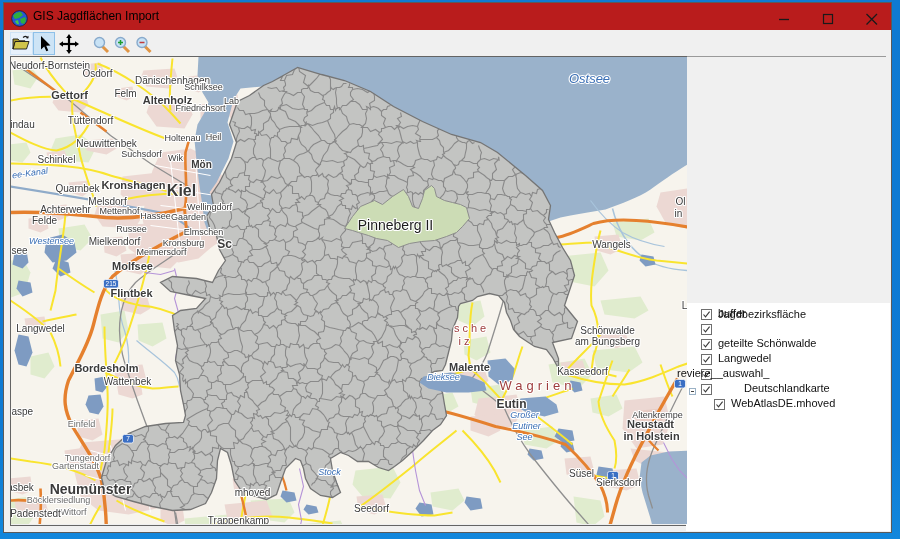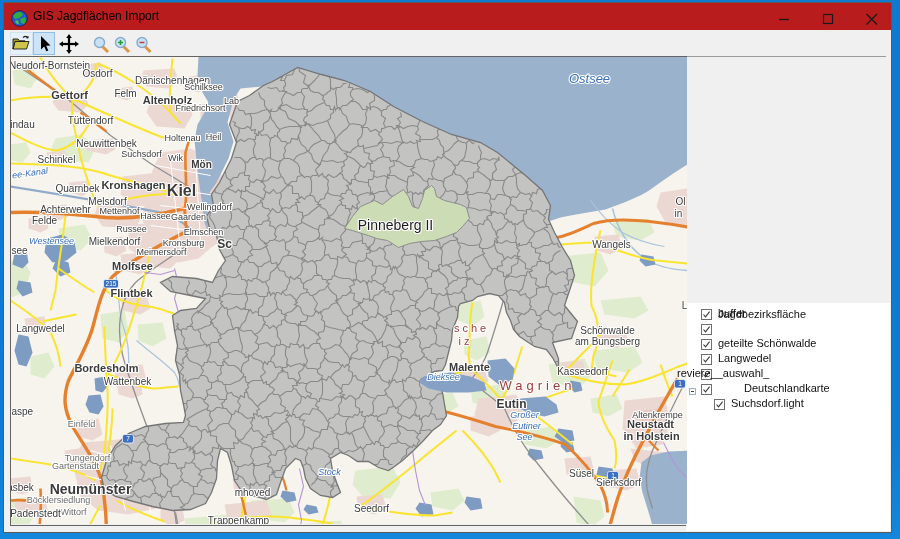--- a/index.html
+++ b/index.html
@@ -397,13 +397,13 @@
       <path d="M2.5 5.5 L4.5 7.8 L8.6 2.6" fill="none" stroke="#3a3a3a" stroke-width="1.1"></path>
     </svg>
   </div>
 <div class="lbl" style="left:744px;top:382.3px">Deutschlandkarte</div>
 <div class="cb" style="left:714px;top:398.8px">
     <svg width="11" height="11" viewBox="0 0 11 11">
       <rect x="0.5" y="0.5" width="10" height="10" fill="#fff" stroke="#6e6e6e"></rect>
       <path d="M2.5 5.5 L4.5 7.8 L8.6 2.6" fill="none" stroke="#3a3a3a" stroke-width="1.1"></path>
     </svg>
   </div>
-<div class="lbl" style="left:731px;top:397.3px">Suchsdorf.light</div>
+<div class="lbl" style="left:731px;top:397.3px">WebAtlasDE.mhoved</div>
 
 </body></html>

